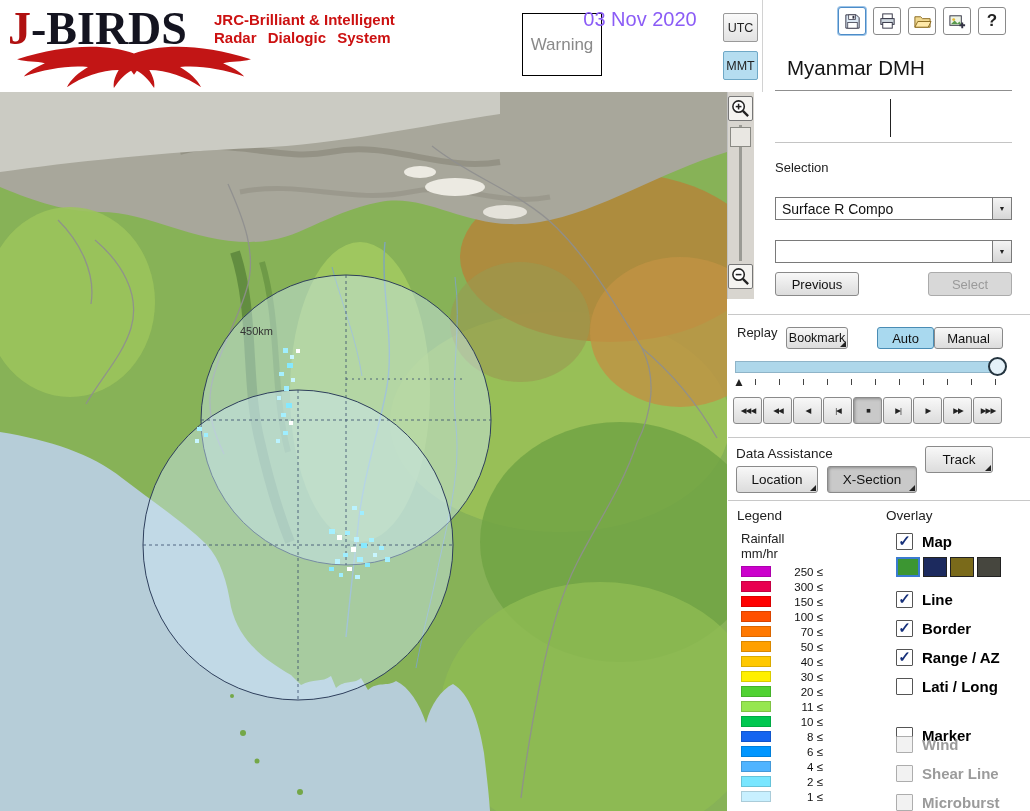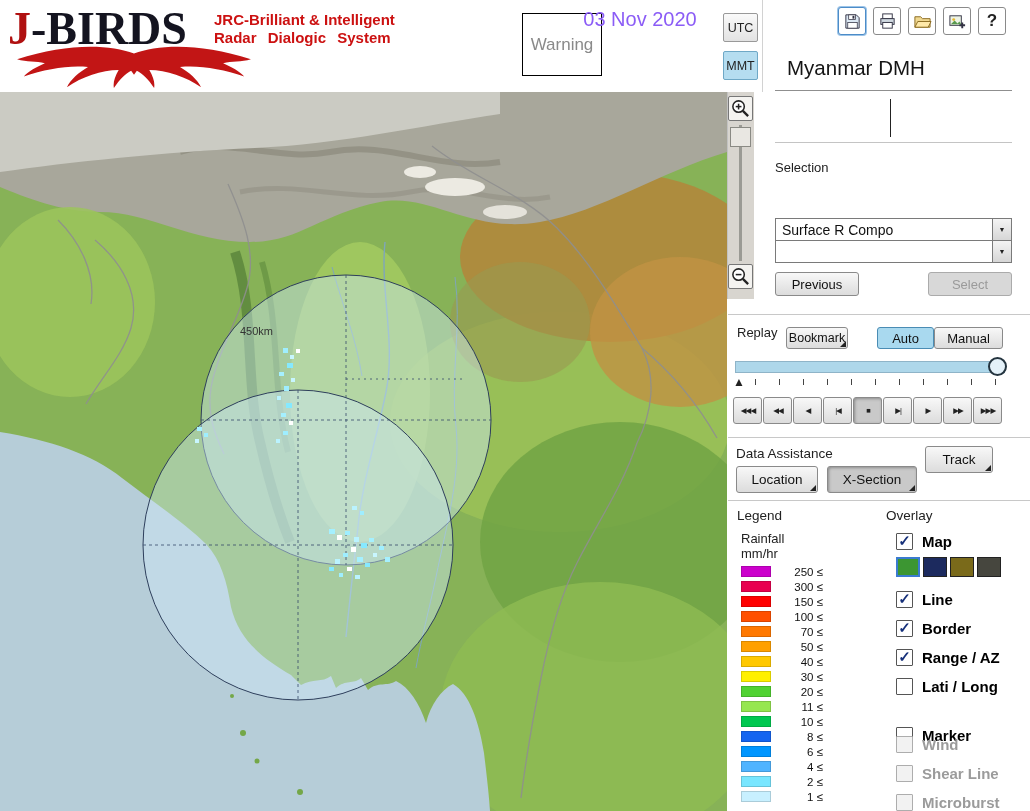--- a/index.html
+++ b/index.html
@@ -259,21 +259,21 @@
     </div>
   </div>
 
   <div id="org-underline"></div>
   <div id="name-input">
     <div id="input-caret"></div>
   </div>
 
   <div class="sec-label" style="left:775px; top:160px;">Selection</div>
 
-  <div class="dd" style="top:218px;">
+  <div class="dd" style="top:197px;">
     <div class="dd-value">Surface R Compo</div>
     <div class="dd-btn">▼</div>
   </div>
   <div class="dd" style="top:240px;">
     <div class="dd-value"></div>
     <div class="dd-btn">▼</div>
   </div>
 
   <div class="btn" style="left:775px; top:272px; width:84px; height:24px;">Previous</div>
   <div class="btn disabled" style="left:928px; top:272px; width:84px; height:24px;">Select</div>

